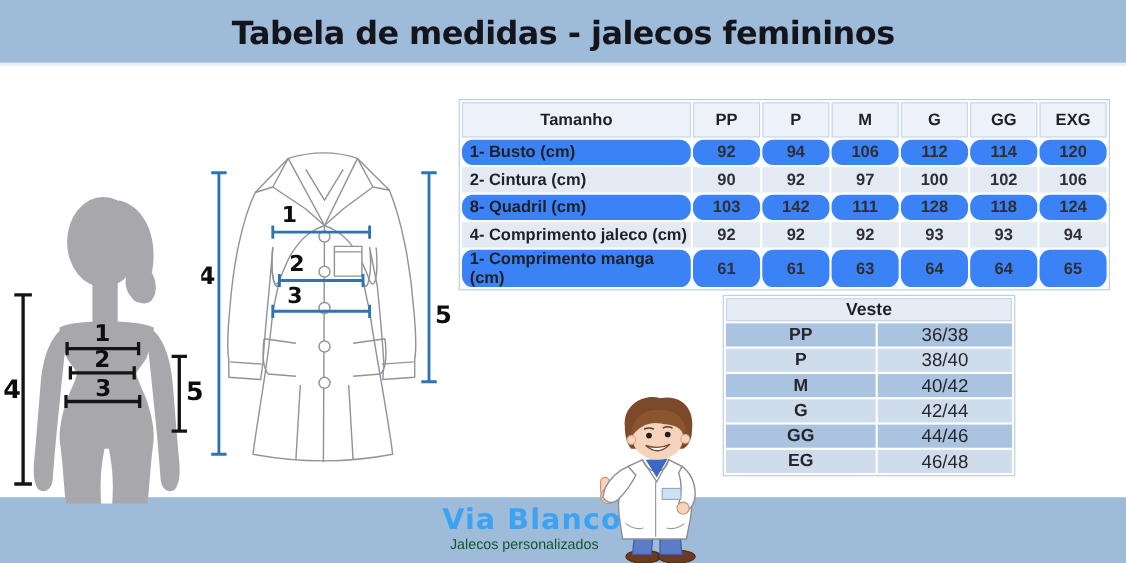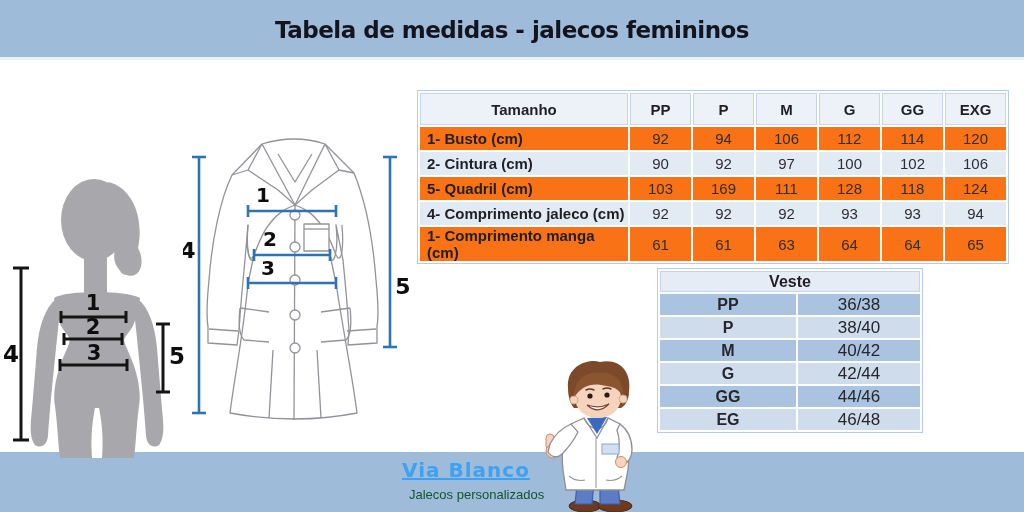--- a/index.html
+++ b/index.html
@@ -9,61 +9,61 @@
     background:#ffffff; font-family:"Liberation Sans", sans-serif;
   }
   
   .band { position:absolute; left:0; width:1024px; background:#9ebcd9; }
   .band.top { top:0; height:60px; border-bottom:3px solid #e9f1f5; }
   .band.bottom { top:452px; height:60px; }
   .page-title {
     position:absolute; left:0; top:0; width:1024px; height:60px;
     display:flex; align-items:center; justify-content:center;
     font-family:"DejaVu Sans", sans-serif; font-weight:bold;
-    font-size:23px; color:#14141d; letter-spacing:-0.5px;
+    font-size:29px; color:#14141d; letter-spacing:-0.5px;
   }
   
   .fig { position:absolute; }
   .fig-silhouette { left:0; top:168px; }
   .fig-coat { left:183px; top:130px; }
   .fig-doctor { left:540px; top:358px; z-index:3; }
   
   table { border-collapse:separate; border-spacing:2px; }
   .size-table {
     position:absolute; left:417px; top:90px; z-index:2;
     border:1px solid #b7cbe2; background:#fdfefe;
   }
   .size-table th, .size-table td { font-size:15px; color:#1f1f24; text-align:center; vertical-align:middle; }
   .size-table th { background:#edf2f9; height:32px; font-weight:bold; border:1px solid #c6d5e8; }
   .size-table td { height:23px; }
   .size-table td.rowlabel { text-align:left; padding-left:7px; font-weight:bold; width:208px; }
-  .size-table td.val { width:61px; font-weight:normal; color:#2e2e33; }
+  .size-table td.val { width:61px; font-weight:bold; color:#2e2e33; }
   .size-table th.c0 { width:208px; }
   .size-table th.cn { width:61px; }
-  tr.blue td { background:#f97316; }
+  tr.blue td { background:#3b82f6;border-radius:10px; }
   tr.light td { background:#e2eaf4;text-align:center; }
   
   .veste-table {
     position:absolute; left:657px; top:268px; z-index:2;
     border:1px solid #b7cbe2; background:#fdfefe;
   }
   .veste-table th {
     background:#e6ecf5; height:21px; font-size:16px; font-weight:bold;
     color:#1f1f24; border:1px solid #c6d5e8; text-align:center;
   }
   .veste-table td { height:21px; text-align:center; font-size:16px; color:#26262b; }
   .veste-table td.sz { width:136px; font-weight:bold; }
   .veste-table td.vl { width:122px; font-weight:normal; font-size:17px; }
   tr.vblue td { background:#a9c3e0; }
   tr.vlight td { background:#cfdcec; }
   
   .brand {
     position:absolute; left:402px; top:458px; z-index:4;
     font-family:"DejaVu Sans", sans-serif; font-weight:bold;
-    font-size:20px; color:#3ea2f2; letter-spacing:1px;text-decoration:underline;
+    font-size:26px; color:#3ea2f2; letter-spacing:1px;
   }
   .tagline {
     position:absolute; left:409px; top:487px; z-index:4;
     font-size:13px; color:#14532d;
   }
   .marker { font-family:"DejaVu Sans", sans-serif; font-weight:bold; fill:#0d0d0d; }
 </style>
 </head>
 <body>
 
@@ -179,23 +179,23 @@
     <tr class="light">
       <td class="rowlabel">2- Cintura (cm)</td>
       <td class="val">90</td>
       <td class="val">92</td>
       <td class="val">97</td>
       <td class="val">100</td>
       <td class="val">102</td>
       <td class="val">106</td>
     </tr>
     <tr class="blue">
-      <td class="rowlabel">5- Quadril (cm)</td>
+      <td class="rowlabel">8- Quadril (cm)</td>
       <td class="val">103</td>
-      <td class="val">169</td>
+      <td class="val">142</td>
       <td class="val">111</td>
       <td class="val">128</td>
       <td class="val">118</td>
       <td class="val">124</td>
     </tr>
     <tr class="light">
       <td class="rowlabel">4- Comprimento jaleco (cm)</td>
       <td class="val">92</td>
       <td class="val">92</td>
       <td class="val">92</td>

